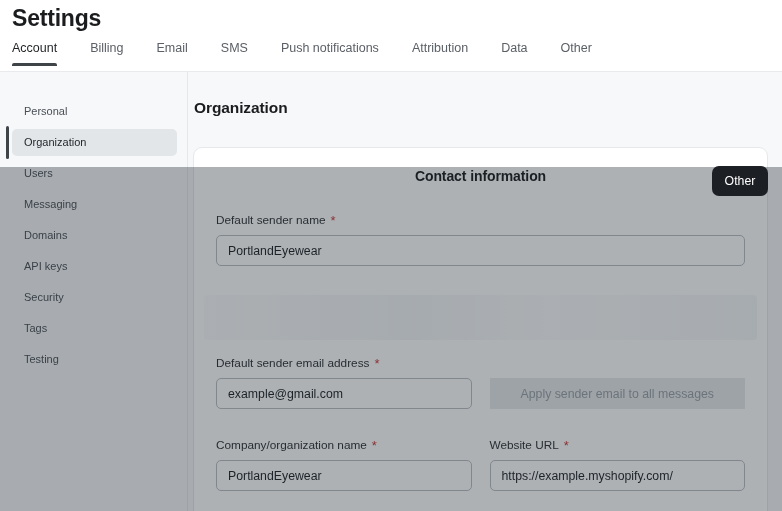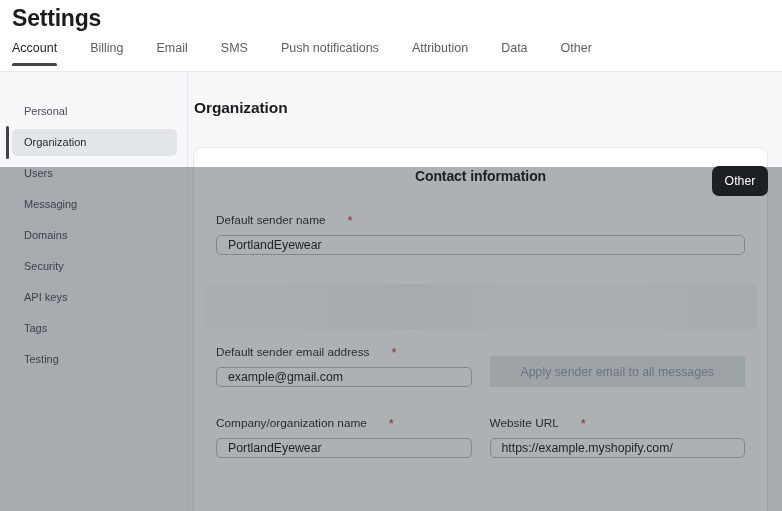--- a/index.html
+++ b/index.html
@@ -93,25 +93,25 @@
     padding: 20px 22px 24px 22px;
   }
   .card-title {
     font-size: 14px; font-weight: 700; color: #1a1c1e;
     margin-bottom: 29px; letter-spacing: -0.1px; text-align: center;
   }
 
   
   .field-label {
     font-size: 11.8px; color: #2d3135; margin-bottom: 8px;
-    display: flex; align-items: center; gap: 22px;
+    display: flex; align-items: center; gap: 5px;
   }
   .req { color: #c93a3a; font-size: 13px; line-height: 1; }
   .input {
-    width: 100%; height: 20px;
+    width: 100%; height: 31px;
     border: 1px solid #b9bec3; border-radius: 5px;
     background: #ffffff;
     padding: 0 11px;
     font-size: 12.3px; color: #1d2125;
     font-family: "Liberation Sans", sans-serif;
     display: flex; align-items: center;
   }
   .row-full { margin-bottom: 29px; }
 
   .skeleton-band {
@@ -174,22 +174,22 @@
   </div>
 
   <div class="body-area">
 
     <nav class="sidebar">
       <div class="nav-item">Personal</div>
       <div class="nav-item active">Organization</div>
       <div class="nav-item">Users</div>
       <div class="nav-item">Messaging</div>
       <div class="nav-item">Domains</div>
+      <div class="nav-item">API keys</div>
       <div class="nav-item">Security</div>
-      <div class="nav-item">API keys</div>
       <div class="nav-item">Tags</div>
       <div class="nav-item">Testing</div>
     </nav>
 
     <main class="content">
       <h1 class="section-title">Organization</h1>
 
       <section class="card">
         <div class="card-title">Contact information</div>
 

